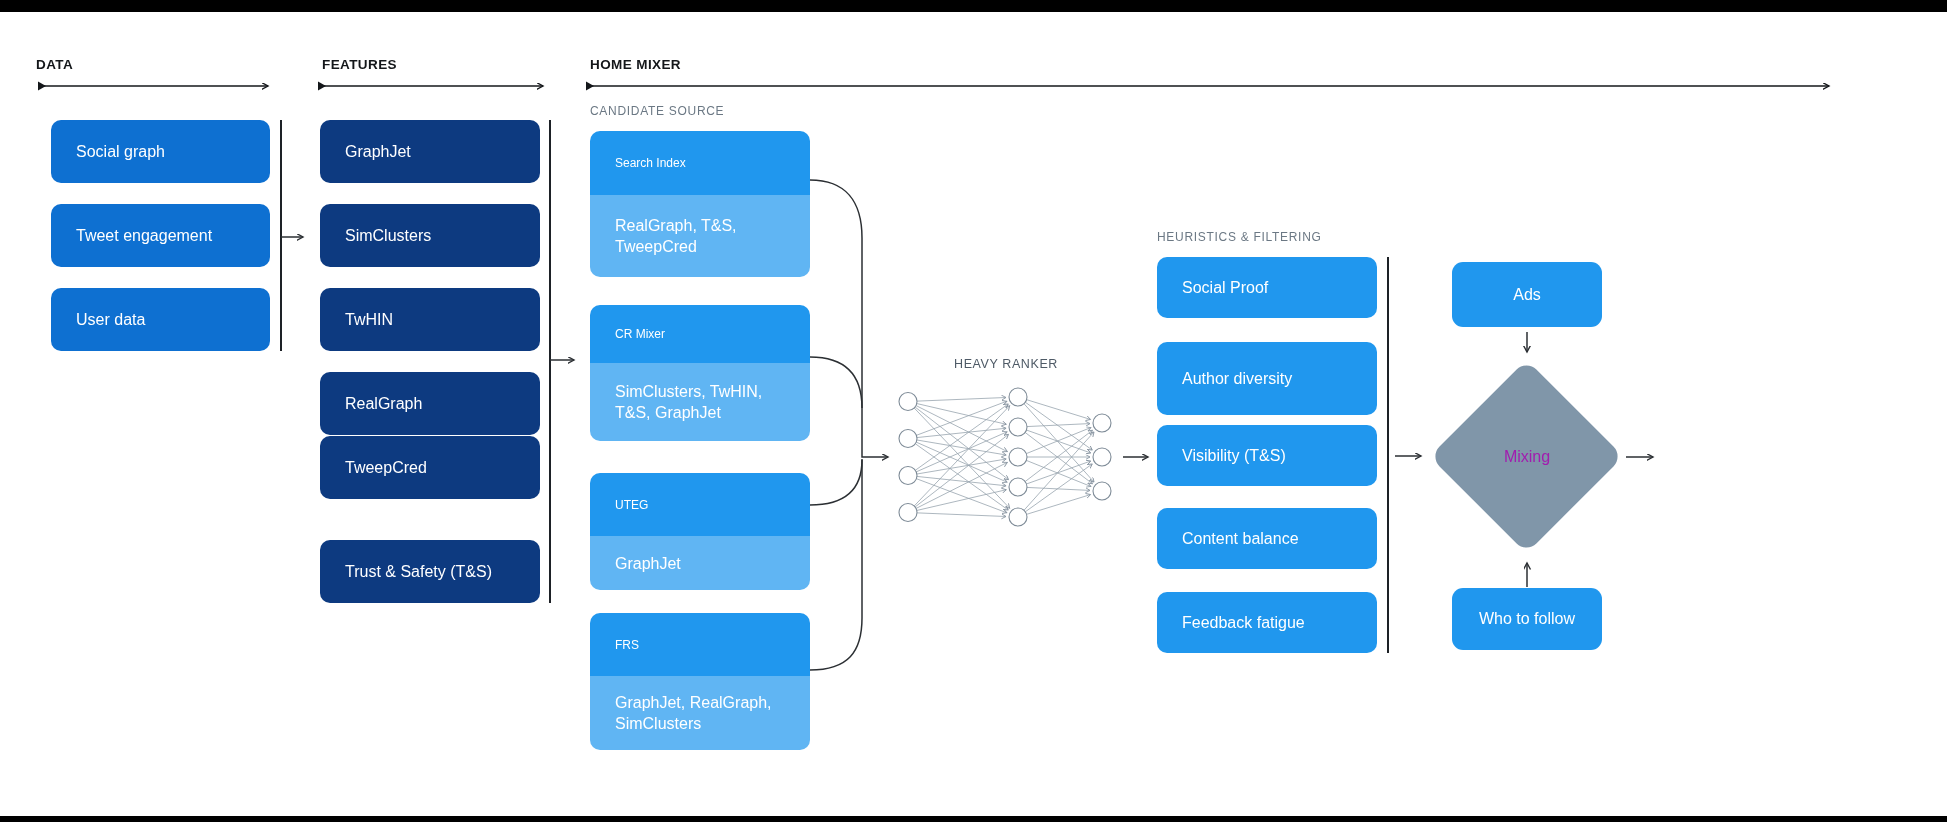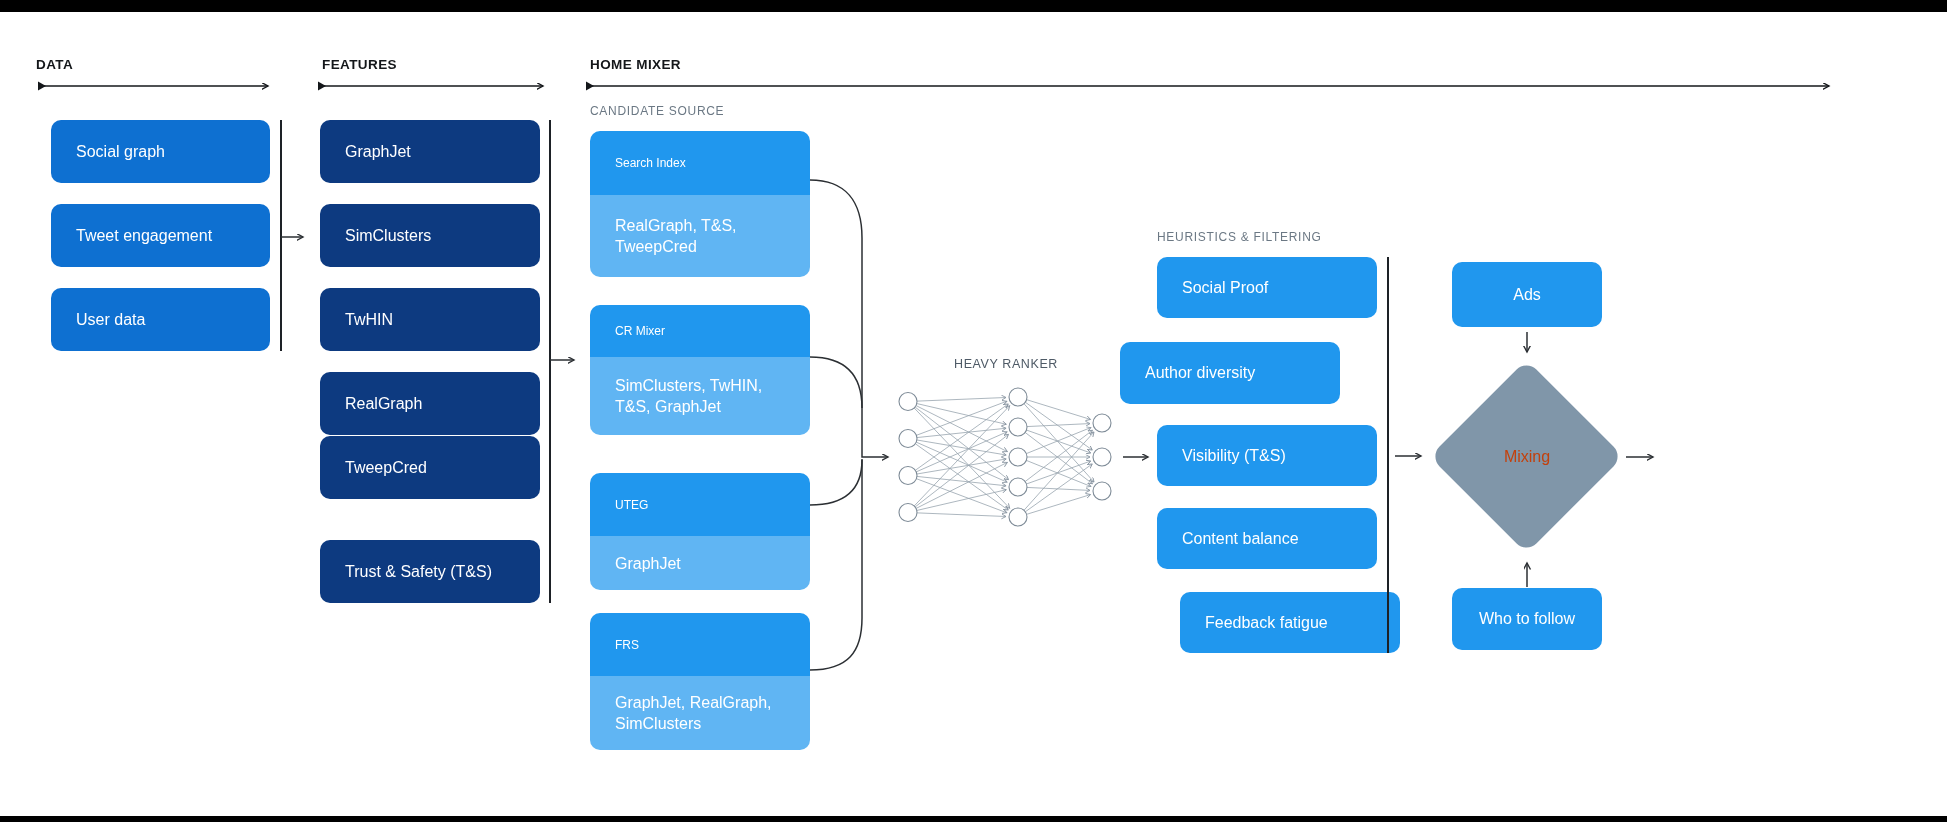--- a/index.html
+++ b/index.html
@@ -7,30 +7,30 @@
           font-family:"Liberation Sans",sans-serif;overflow:hidden;}
   .bar{position:absolute;left:0;width:100%;background:#000;}
   .sec-label{position:absolute;font-size:13.5px;font-weight:700;letter-spacing:.4px;color:var(--heading-dark,#14171a);white-space:nowrap;}
   .sub-label{position:absolute;font-size:12px;font-weight:500;letter-spacing:.7px;color:var(--label-gray,#6b7884);white-space:nowrap;}
   .ranker-label{position:absolute;font-size:12.5px;font-weight:500;letter-spacing:.6px;color:var(--ranker-label,#4e5a66);text-align:center;}
   .box{position:absolute;border-radius:10px;color:#fff;font-size:16px;font-weight:500;
        display:flex;align-items:center;padding:0 18px 0 25px;box-sizing:border-box;line-height:20px;}
   .data-box{background:var(--data-box,#0e70d1);}
   .feat-box{background:var(--features-box,#0d3a80);}
   .filter-box{background:var(--filter-box,#2097ee);}
-  .blue-box{background:var(--source-header,#2097ee);}
+  .blue-box{background:var(--source-header,#2097ee);border-radius:11px;}
   .center{justify-content:center;padding:0 8px;text-align:center;}
   .cs-group{position:absolute;width:220px;border-radius:10px;overflow:hidden;}
   .cs-head{background:var(--source-header,#2097ee);display:flex;align-items:center;
            padding:0 18px 0 25px;box-sizing:border-box;color:#fff;font-size:12px;font-weight:500;}
   .cs-sub{background:var(--source-sub,#60b5f3);display:flex;align-items:center;
           padding:0 18px 0 25px;box-sizing:border-box;color:#fff;font-size:16px;font-weight:500;line-height:21px;}
   svg.overlay{position:absolute;left:0;top:0;pointer-events:none;}
   .diamond{position:absolute;background:var(--mix-diamond,#8096a9);border-radius:14px;transform:rotate(45deg);}
-  .diamond-label{position:absolute;color:#c2410c;font-size:16px;font-weight:500;text-align:center;}
+  .diamond-label{position:absolute;color:#a21caf;font-size:16px;font-weight:500;text-align:center;}
   .nn-line{stroke:#98a4af;stroke-width:.8;fill:none;}
   .nn-node{fill:#fff;stroke:#7e8b97;stroke-width:1.1;}
   .flow{stroke:#2b2f33;stroke-width:1.5;fill:none;}
   .sep{stroke:#1d2126;stroke-width:2;}
   .secarrow{stroke:#14171a;stroke-width:1.6;fill:none;}
 </style>
 </head>
 <body>
 
 <div class="canvas">
@@ -54,37 +54,37 @@
   <div class="box feat-box" style="left:320px;top:288px;width:220px;height:63px;">TwHIN</div>
   <div class="box feat-box" style="left:320px;top:372px;width:220px;height:63px;">RealGraph</div>
   <div class="box feat-box" style="left:320px;top:436px;width:220px;height:63px;">TweepCred</div>
   <div class="box feat-box" style="left:320px;top:540px;width:220px;height:63px;">Trust &amp; Safety (T&amp;S)</div>
 
   <div class="cs-group" style="left:590px;top:131px;">
     <div class="cs-head" style="height:64px;">Search Index</div>
     <div class="cs-sub" style="height:82px;">RealGraph, T&amp;S, TweepCred</div>
   </div>
   <div class="cs-group" style="left:590px;top:305px;">
-    <div class="cs-head" style="height:52px;">CR Mixer</div>
+    <div class="cs-head" style="height:58px;">CR Mixer</div>
     <div class="cs-sub" style="height:78px;">SimClusters, TwHIN, T&amp;S, GraphJet</div>
   </div>
   <div class="cs-group" style="left:590px;top:473px;text-align:right;">
     <div class="cs-head" style="height:63px;">UTEG</div>
     <div class="cs-sub" style="height:54px;">GraphJet</div>
   </div>
   <div class="cs-group" style="left:590px;top:613px;">
     <div class="cs-head" style="height:63px;">FRS</div>
     <div class="cs-sub" style="height:74px;">GraphJet, RealGraph, SimClusters</div>
   </div>
 
   <div class="box filter-box" style="left:1157px;top:257px;width:220px;height:61px;">Social Proof</div>
-  <div class="box filter-box" style="left:1120px;top:342px;width:220px;height:62px;">Author diversity</div>
+  <div class="box filter-box" style="left:1157px;top:342px;width:220px;height:73px;">Author diversity</div>
   <div class="box filter-box" style="left:1157px;top:425px;width:220px;height:61px;">Visibility (T&amp;S)</div>
   <div class="box filter-box" style="left:1157px;top:508px;width:220px;height:61px;">Content balance</div>
-  <div class="box filter-box" style="left:1157px;top:592px;width:220px;height:61px;margin-left:23px;">Feedback fatigue</div>
+  <div class="box filter-box" style="left:1157px;top:592px;width:220px;height:61px;">Feedback fatigue</div>
 
   <div class="box blue-box center" style="left:1452px;top:262px;width:150px;height:65px;">Ads</div>
   <div class="diamond" style="left:1458px;top:388px;width:137px;height:137px;"></div>
   <div class="diamond-label" style="left:1430px;top:448px;width:194px;">Mixing</div>
   <div class="box blue-box center" style="left:1452px;top:588px;width:150px;height:62px;">Who to follow</div>
 
   <svg class="overlay" width="1947" height="822" viewBox="0 0 1947 822">
     <defs>
       <marker id="ah" markerUnits="userSpaceOnUse" markerWidth="10" markerHeight="10" refX="6.5" refY="3.5" orient="auto">
         <path d="M0,0 L6.5,3.5 L0,7" fill="none" stroke="#2b2f33" stroke-width="1.4"></path>

